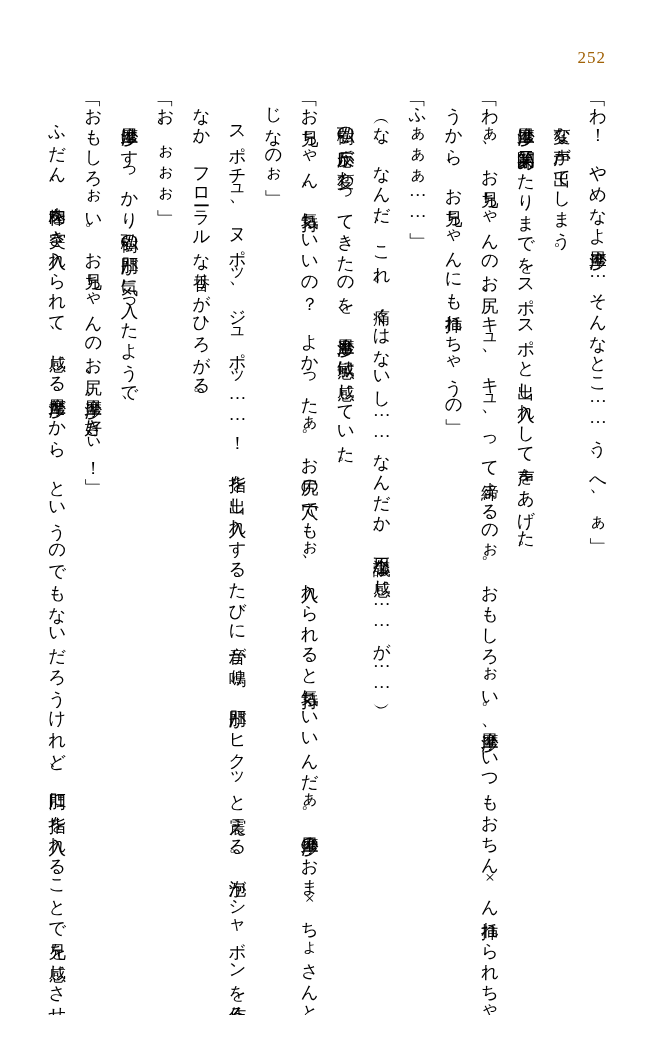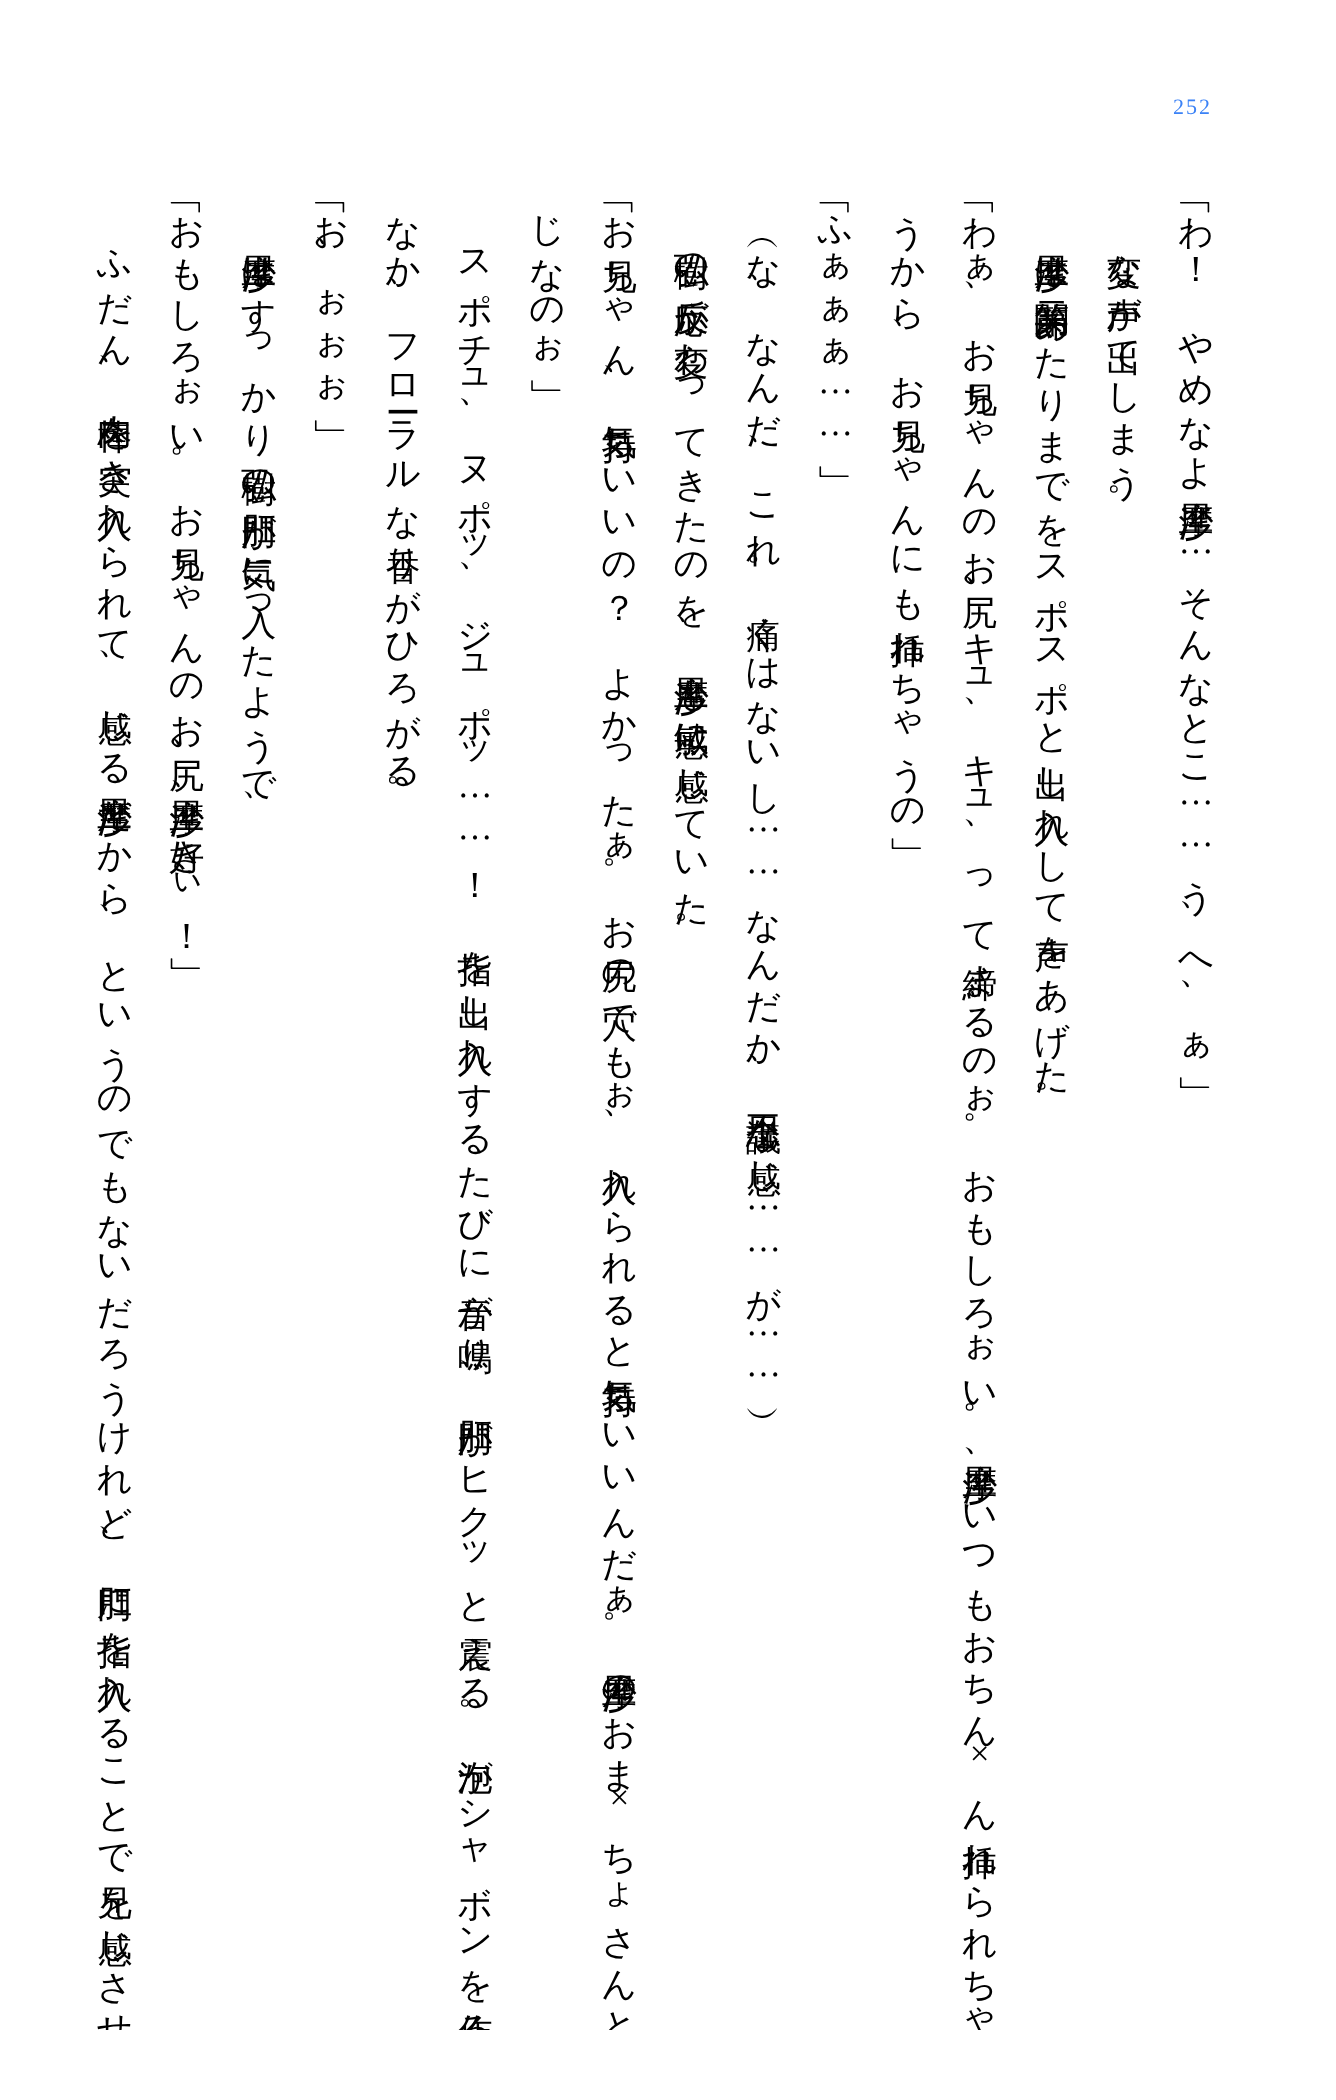--- a/index.html
+++ b/index.html
@@ -17,24 +17,24 @@
   .page {
     position: relative;
     width: 668px;
     height: 1050px;
     box-sizing: border-box;
   }
   .page-number {
     position: absolute;
     top: 48px;
     right: 62px;
-    font-size: 11px;
+    font-size: 17px;
     letter-spacing: 1px;
     font-family: "Liberation Serif", "DejaVu Serif", serif;
-    color: #3b82f6;
+    color: #a16207;
   }
   .text-body {
     position: absolute;
     top: 95px;
     left: 40px;
     right: 52px;
     height: 920px;
     writing-mode: vertical-rl;
     text-orientation: upright;
     direction: ltr;

